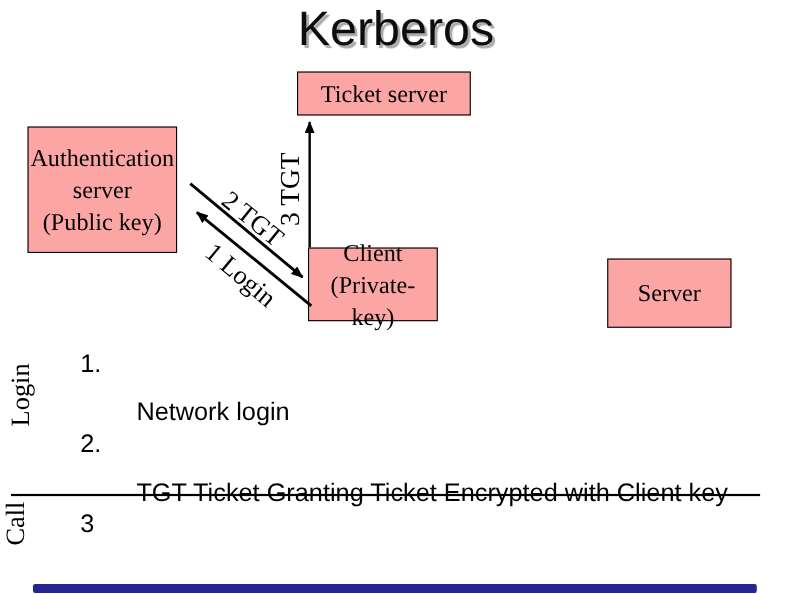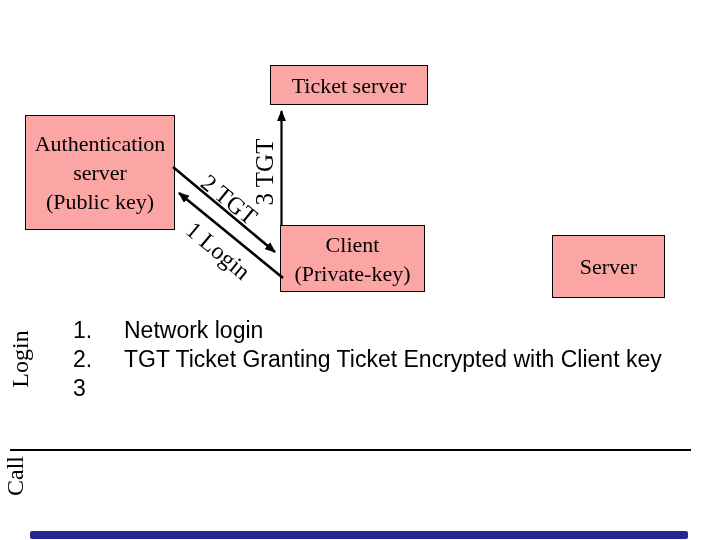--- a/index.html
+++ b/index.html
@@ -31,22 +31,22 @@
     justify-content: center;
     text-align: center;
     font-family: "Liberation Serif", serif;
     font-size: 22px;
     line-height: 29px;
     color: #000000;
     white-space: pre-line;
   }
   .box-ticket    { left: 270px; top: 65px;  width: 158px; height: 40px; }
   .box-privilege { left: 495px; top: 65px;  width: 207px; height: 45px; }
-  .box-auth      { left: 25px;  top: 115px; width: 150px; height: 115px; }
-  .box-client    { left: 280px; top: 225px; width: 145px; height: 67px; }
+  .box-auth      { left: 25px;  top: 115px; width: 136px; height: 115px; }
+  .box-client    { left: 280px; top: 225px; width: 118px; height: 67px; }
   .box-server    { left: 552px; top: 235px; width: 113px; height: 63px; }
   .arrows-svg { position: absolute; left: 0; top: 0; width: 720px; height: 540px; }
   .rot-label {
     position: absolute;
     font-family: "Liberation Serif", serif;
     color: #000000;
     white-space: nowrap;
     transform-origin: center center;
   }
   .lbl-3tgt   { left: 265px; top: 172px; font-size: 25px; transform: translate(-50%,-50%) rotate(-90deg); }
@@ -57,40 +57,41 @@
   .steps {
     position: absolute;
     left: 73px; top: 316px;
     font-family: "Liberation Sans", sans-serif;
     font-size: 23px;
     line-height: 29px;
     color: #000000;
   }
   .step-row { display: flex; }
   .step-num { width: 51px; flex: 0 0 51px; }
-  .step-text { white-space: nowrap; }
+  .step-text { white-space: nowrap; margin-top: 44px; }
   .divider {
     position: absolute;
     left: 10px; top: 449px;
     width: 681px; height: 0;
     border-top: 2px solid #000000;
   }
   .bottom-bar {
     position: absolute;
     left: 30px; top: 531px;
     width: 658px; height: 8px;
     background: #26268f;
     border-radius: 2px;
   }
 </style>
 </head>
 <body>
 
 <div class="slide">
 
+  <div class="title">Kerberos</div>
 
   <div class="gbox box-ticket">
     <span>Ticket server</span>
   </div>
 
 
   <div class="gbox box-auth">
     <span>Authentication
 server
 (Public key)</span>

